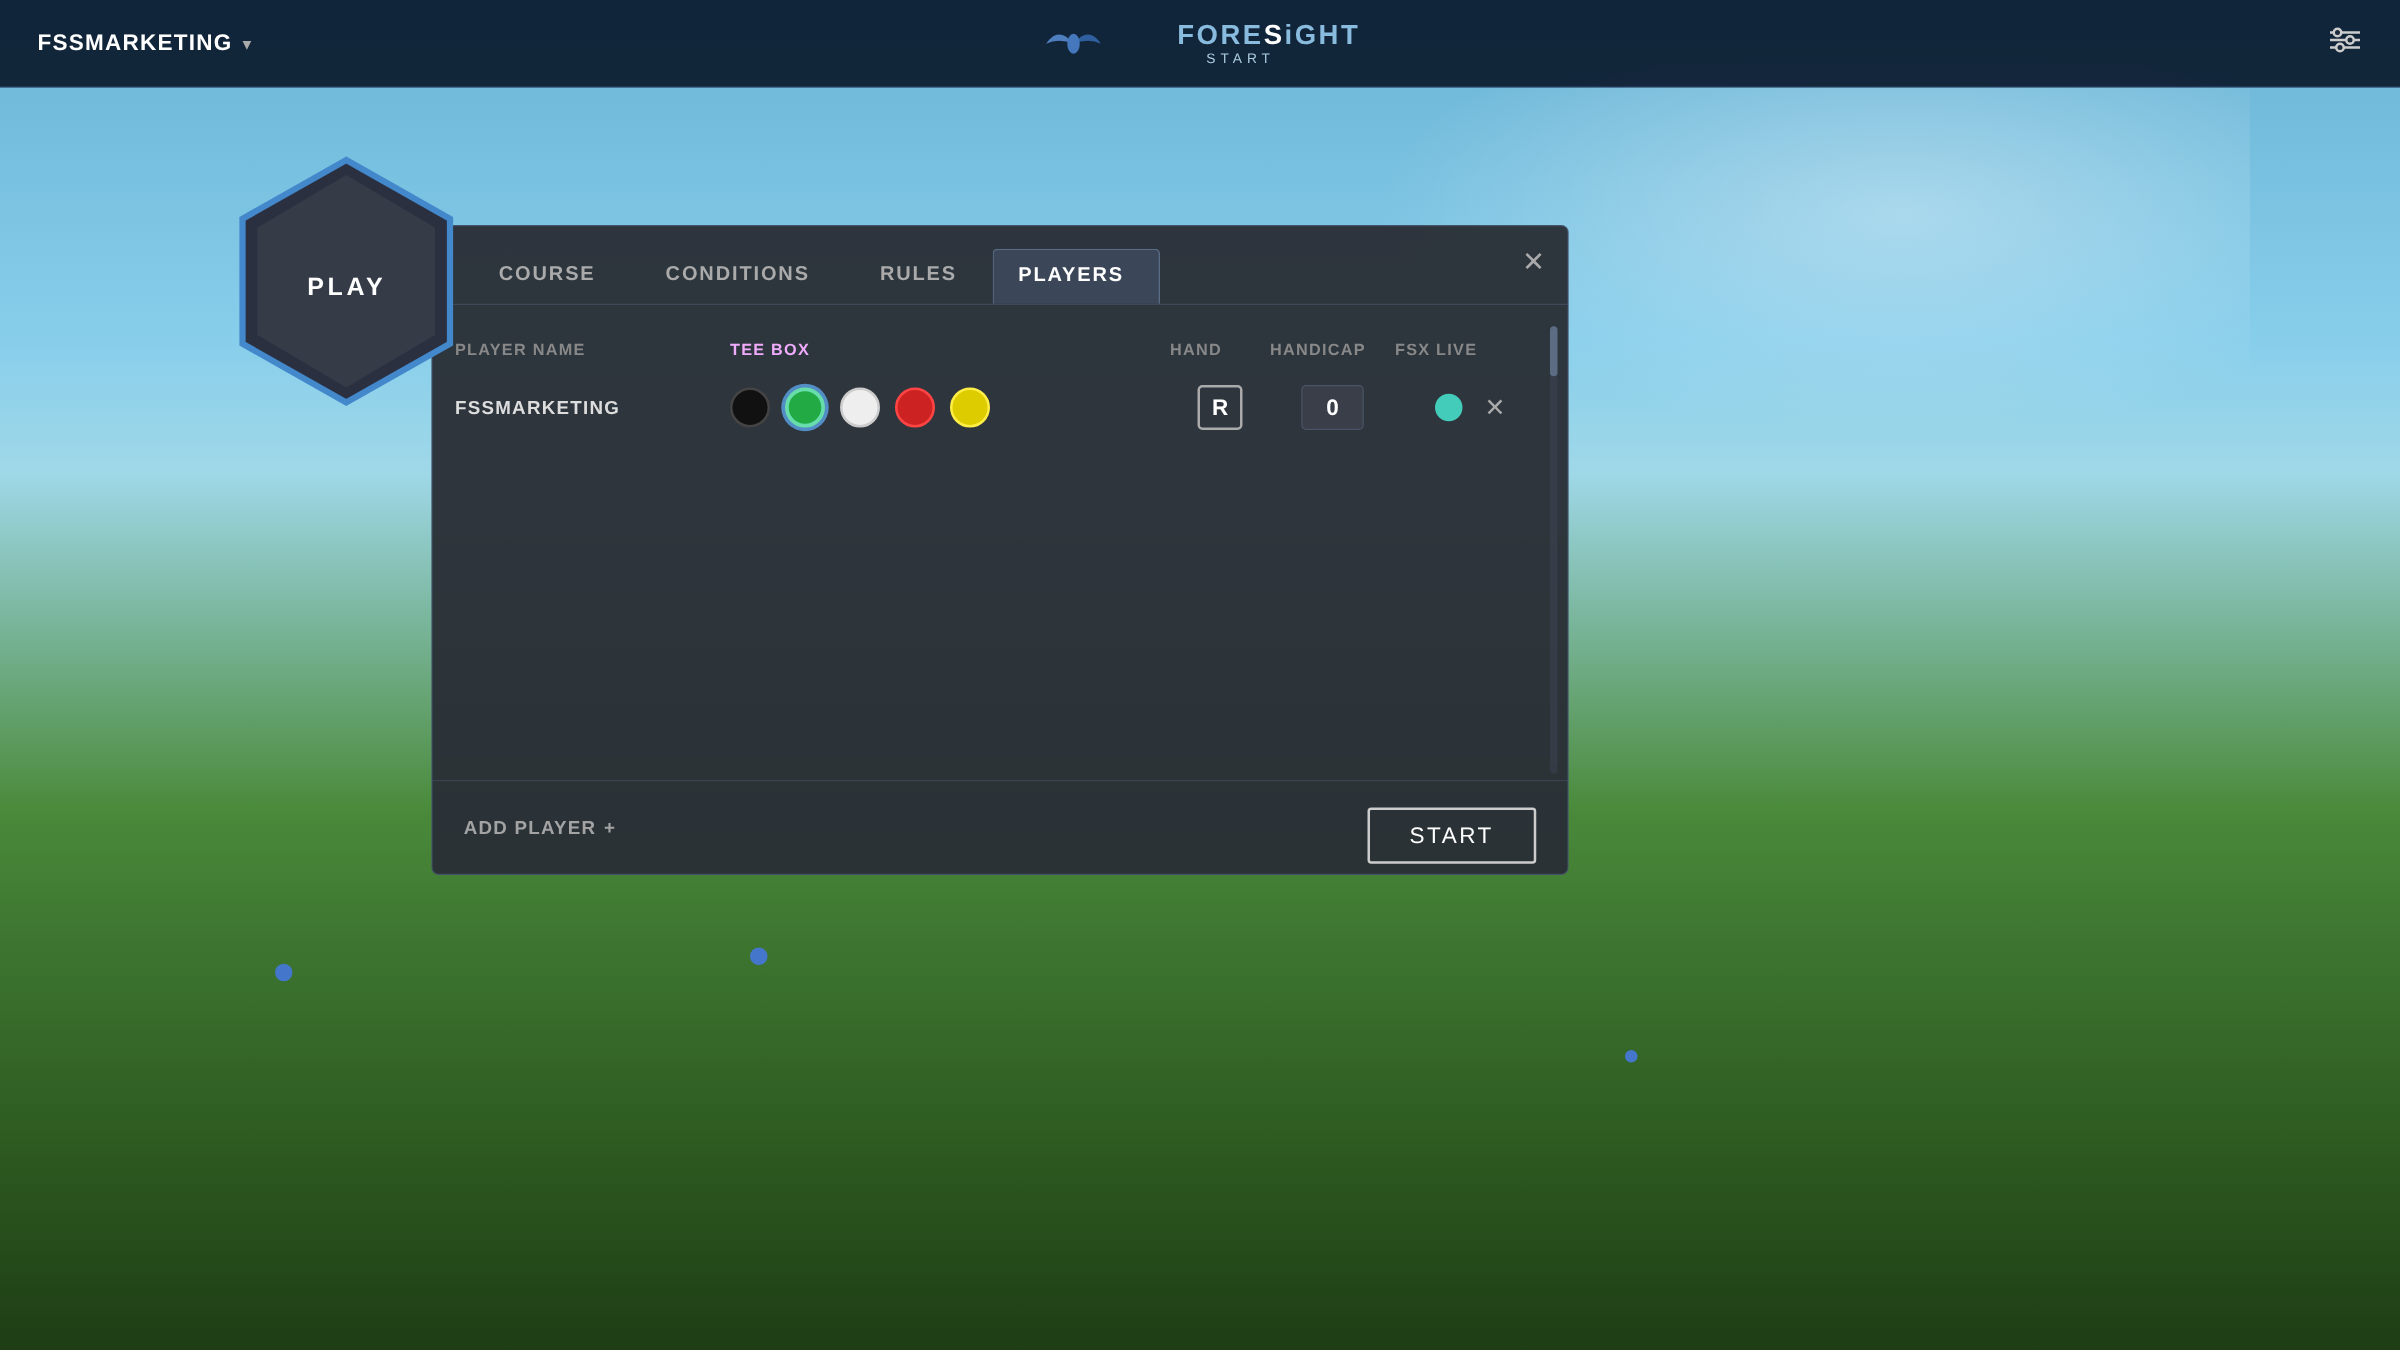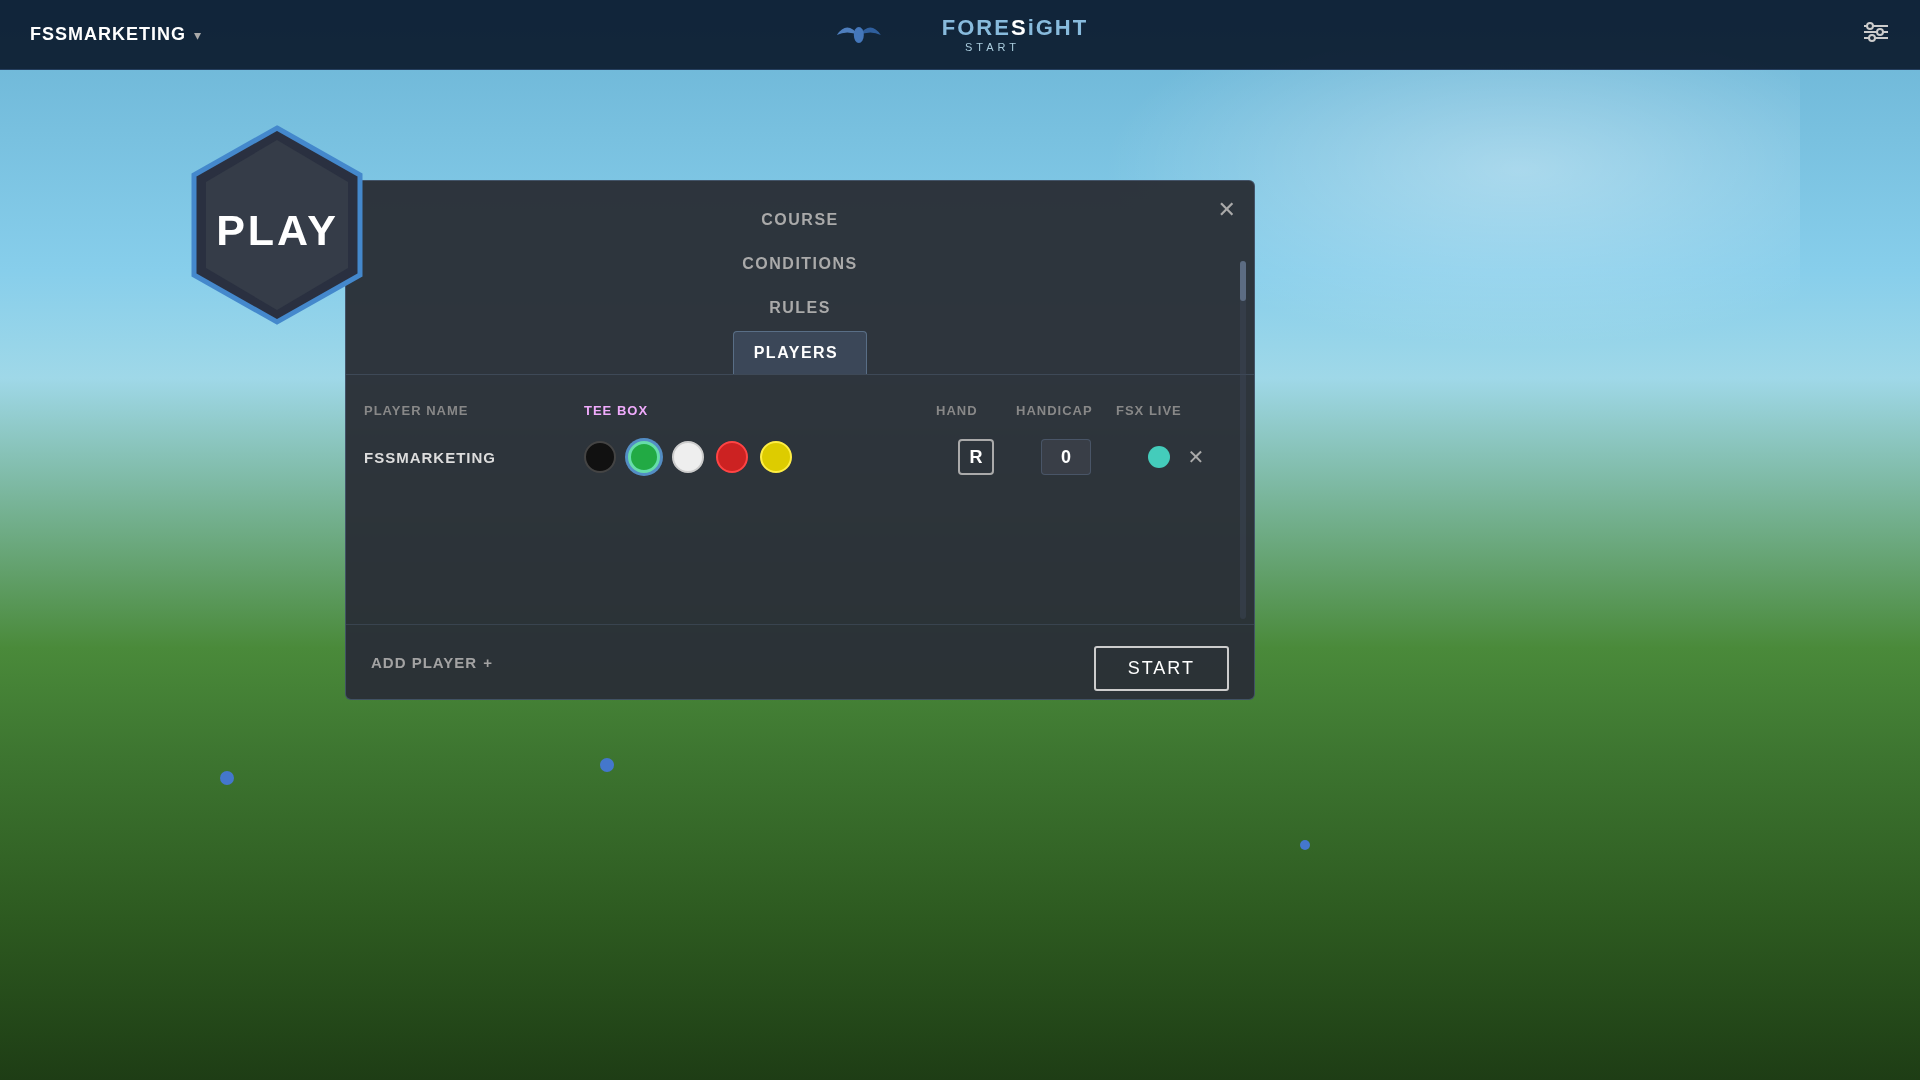--- a/index.html
+++ b/index.html
@@ -121,21 +121,21 @@
 
     .hex-shape svg {
       position: absolute;
       inset: 0;
       width: 100%;
       height: 100%;
     }
 
     .hex-label {
       color: #ffffff;
-      font-size: 43px;
+      font-size: 20px;
       font-weight: 700;
       letter-spacing: 3px;
       text-transform: uppercase;
       position: relative;
       z-index: 2;
       margin-top: 10px;
     }
 
     
     .dialog-panel {
@@ -158,25 +158,23 @@
       cursor: pointer;
       z-index: 10;
       background: none;
       border: none;
       line-height: 1;
     }
 
     
     .tabs {
       display: flex;
-      align-items: center;
       padding: 18px 25px 0 25px;
       gap: 0;
       border-bottom: 1px solid rgba(100,120,150,0.3);
-      flex-direction: column;
     }
 
     .tab {
       padding: 12px 28px;
       color: #aaaaaa;
       font-size: 16px;
       font-weight: 600;
       letter-spacing: 1.5px;
       text-transform: uppercase;
       cursor: pointer;

